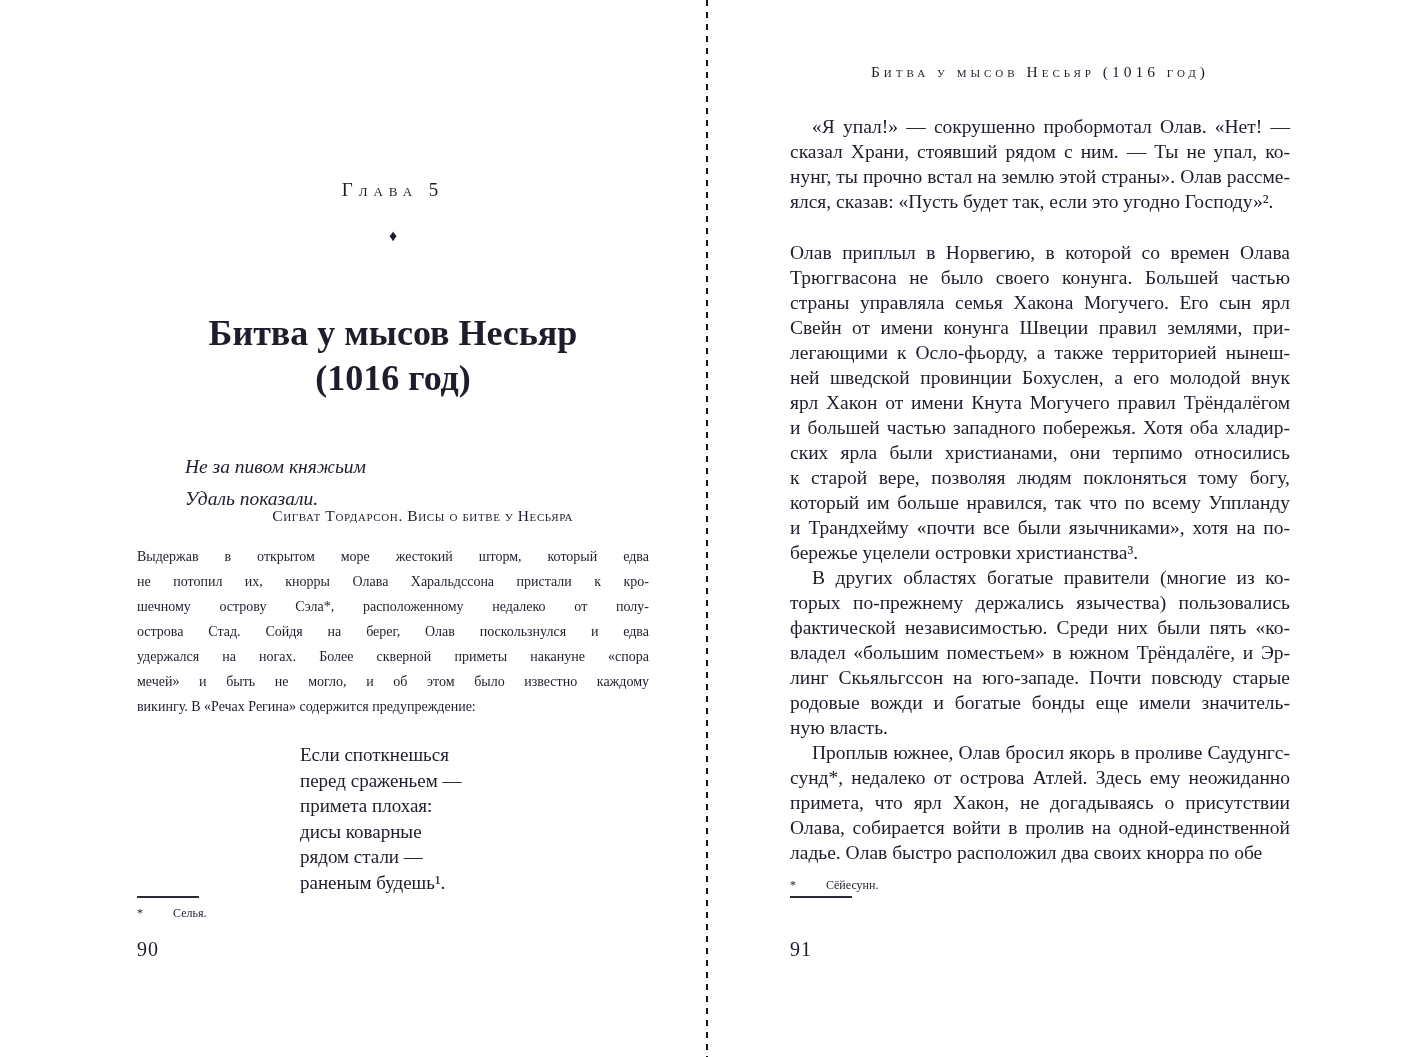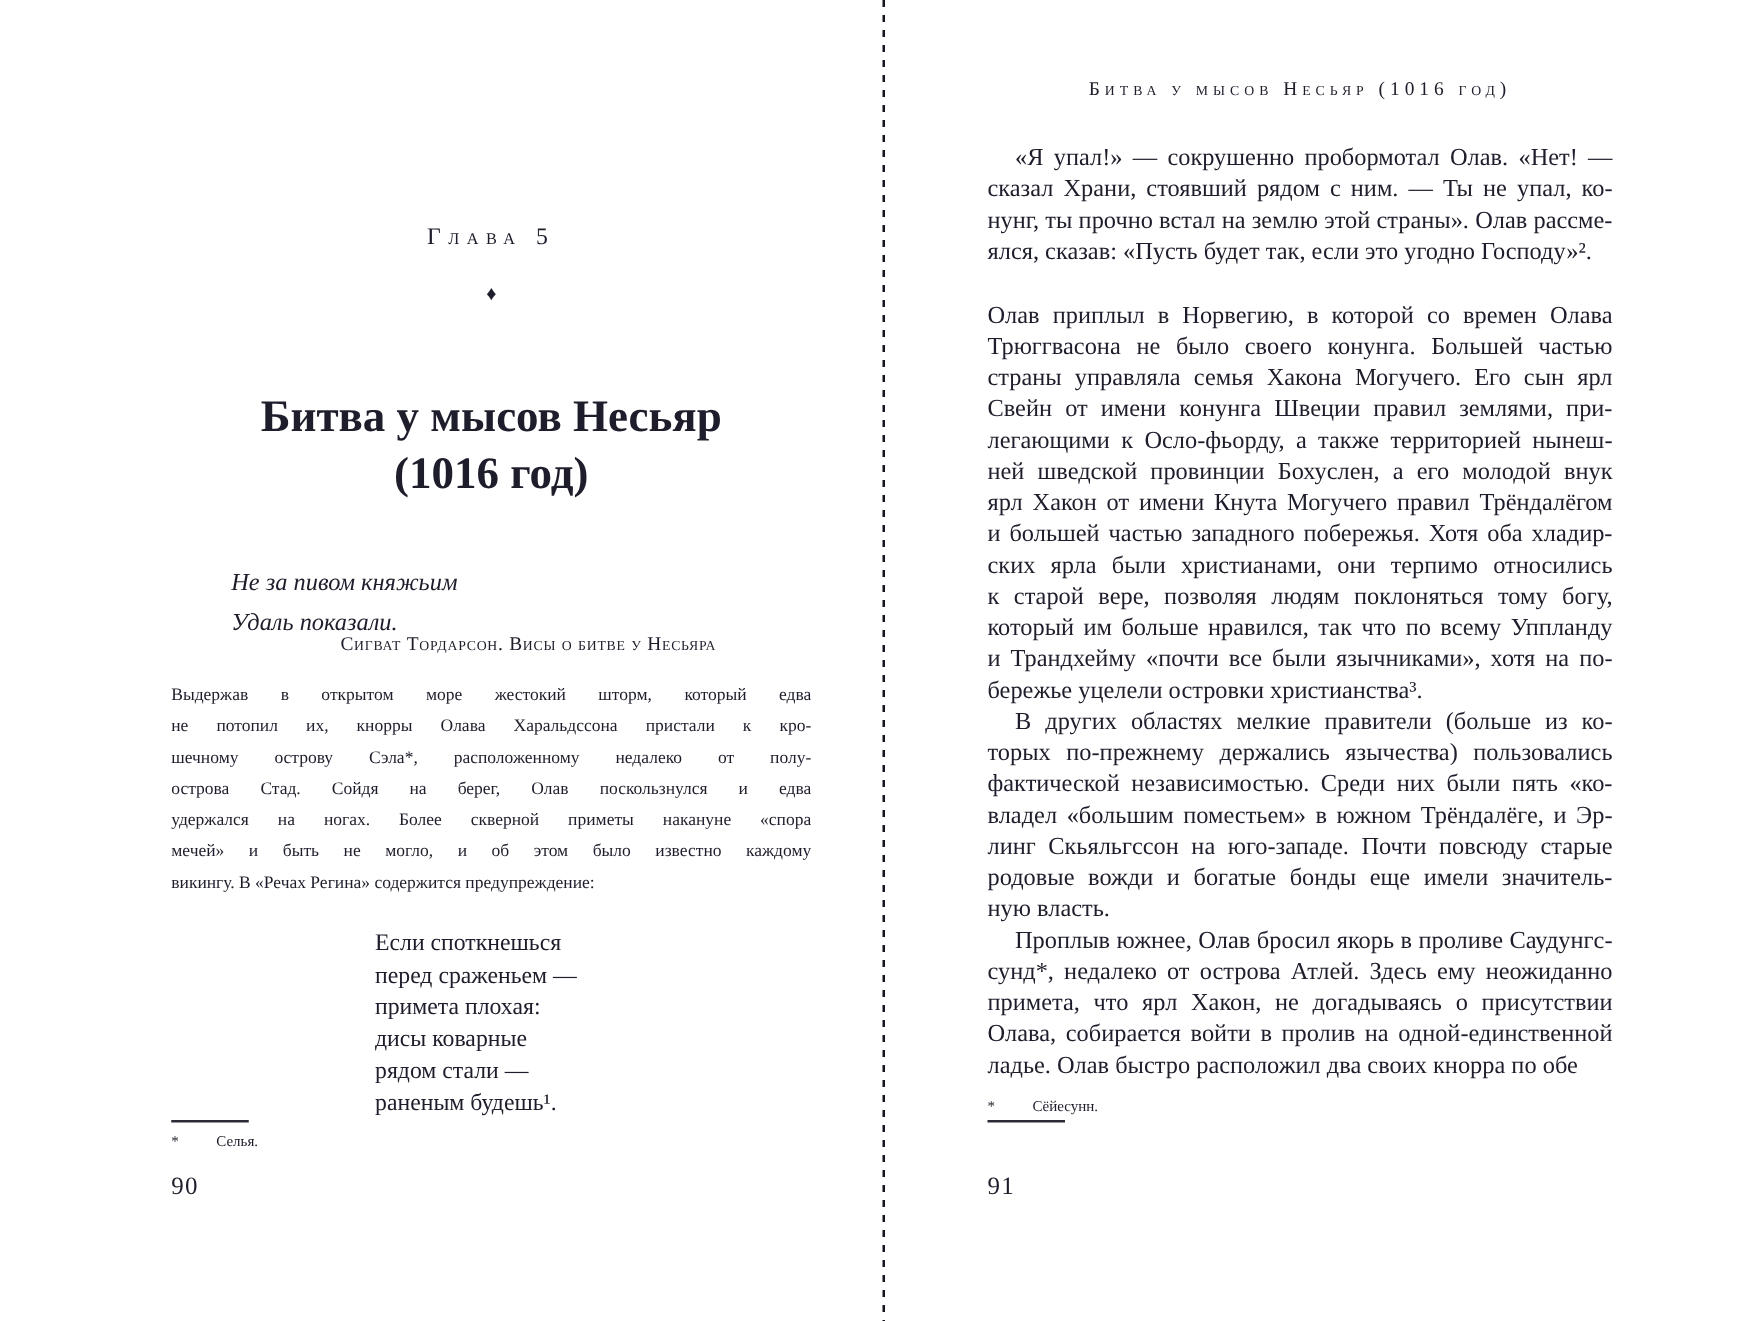--- a/index.html
+++ b/index.html
@@ -128,21 +128,21 @@
         <div class="jline">ней шведской провинции Бохуслен, а его молодой внук</div>
         <div class="jline">ярл Хакон от имени Кнута Могучего правил Трёндалёгом</div>
         <div class="jline">и большей частью западного побережья. Хотя оба хладир-</div>
         <div class="jline">ских ярла были христианами, они терпимо относились</div>
         <div class="jline">к старой вере, позволяя людям поклоняться тому богу,</div>
         <div class="jline">который им больше нравился, так что по всему Уппланду</div>
         <div class="jline">и Трандхейму «почти все были язычниками», хотя на по-</div>
         <div>бережье уцелели островки христианства³.</div>
       </div>
     <div class="para">
-        <div class="jline indent-first">В других областях мелкие правители (больше из ко-</div>
+        <div class="jline indent-first">В других областях богатые правители (многие из ко-</div>
         <div class="jline">торых по-прежнему держались язычества) пользовались</div>
         <div class="jline">фактической независимостью. Среди них были пять «ко-</div>
         <div class="jline">владел «большим поместьем» в южном Трёндалёге, и Эр-</div>
         <div class="jline">линг Скьяльгссон на юго-западе. Почти повсюду старые</div>
         <div class="jline">родовые вожди и богатые бонды еще имели значитель-</div>
         <div>ную власть.</div>
       </div>
     <div class="para">
         <div class="jline indent-first">Проплыв южнее, Олав бросил якорь в проливе Саудунгс-</div>
         <div class="jline">сунд*, недалеко от острова Атлей. Здесь ему неожиданно</div>

